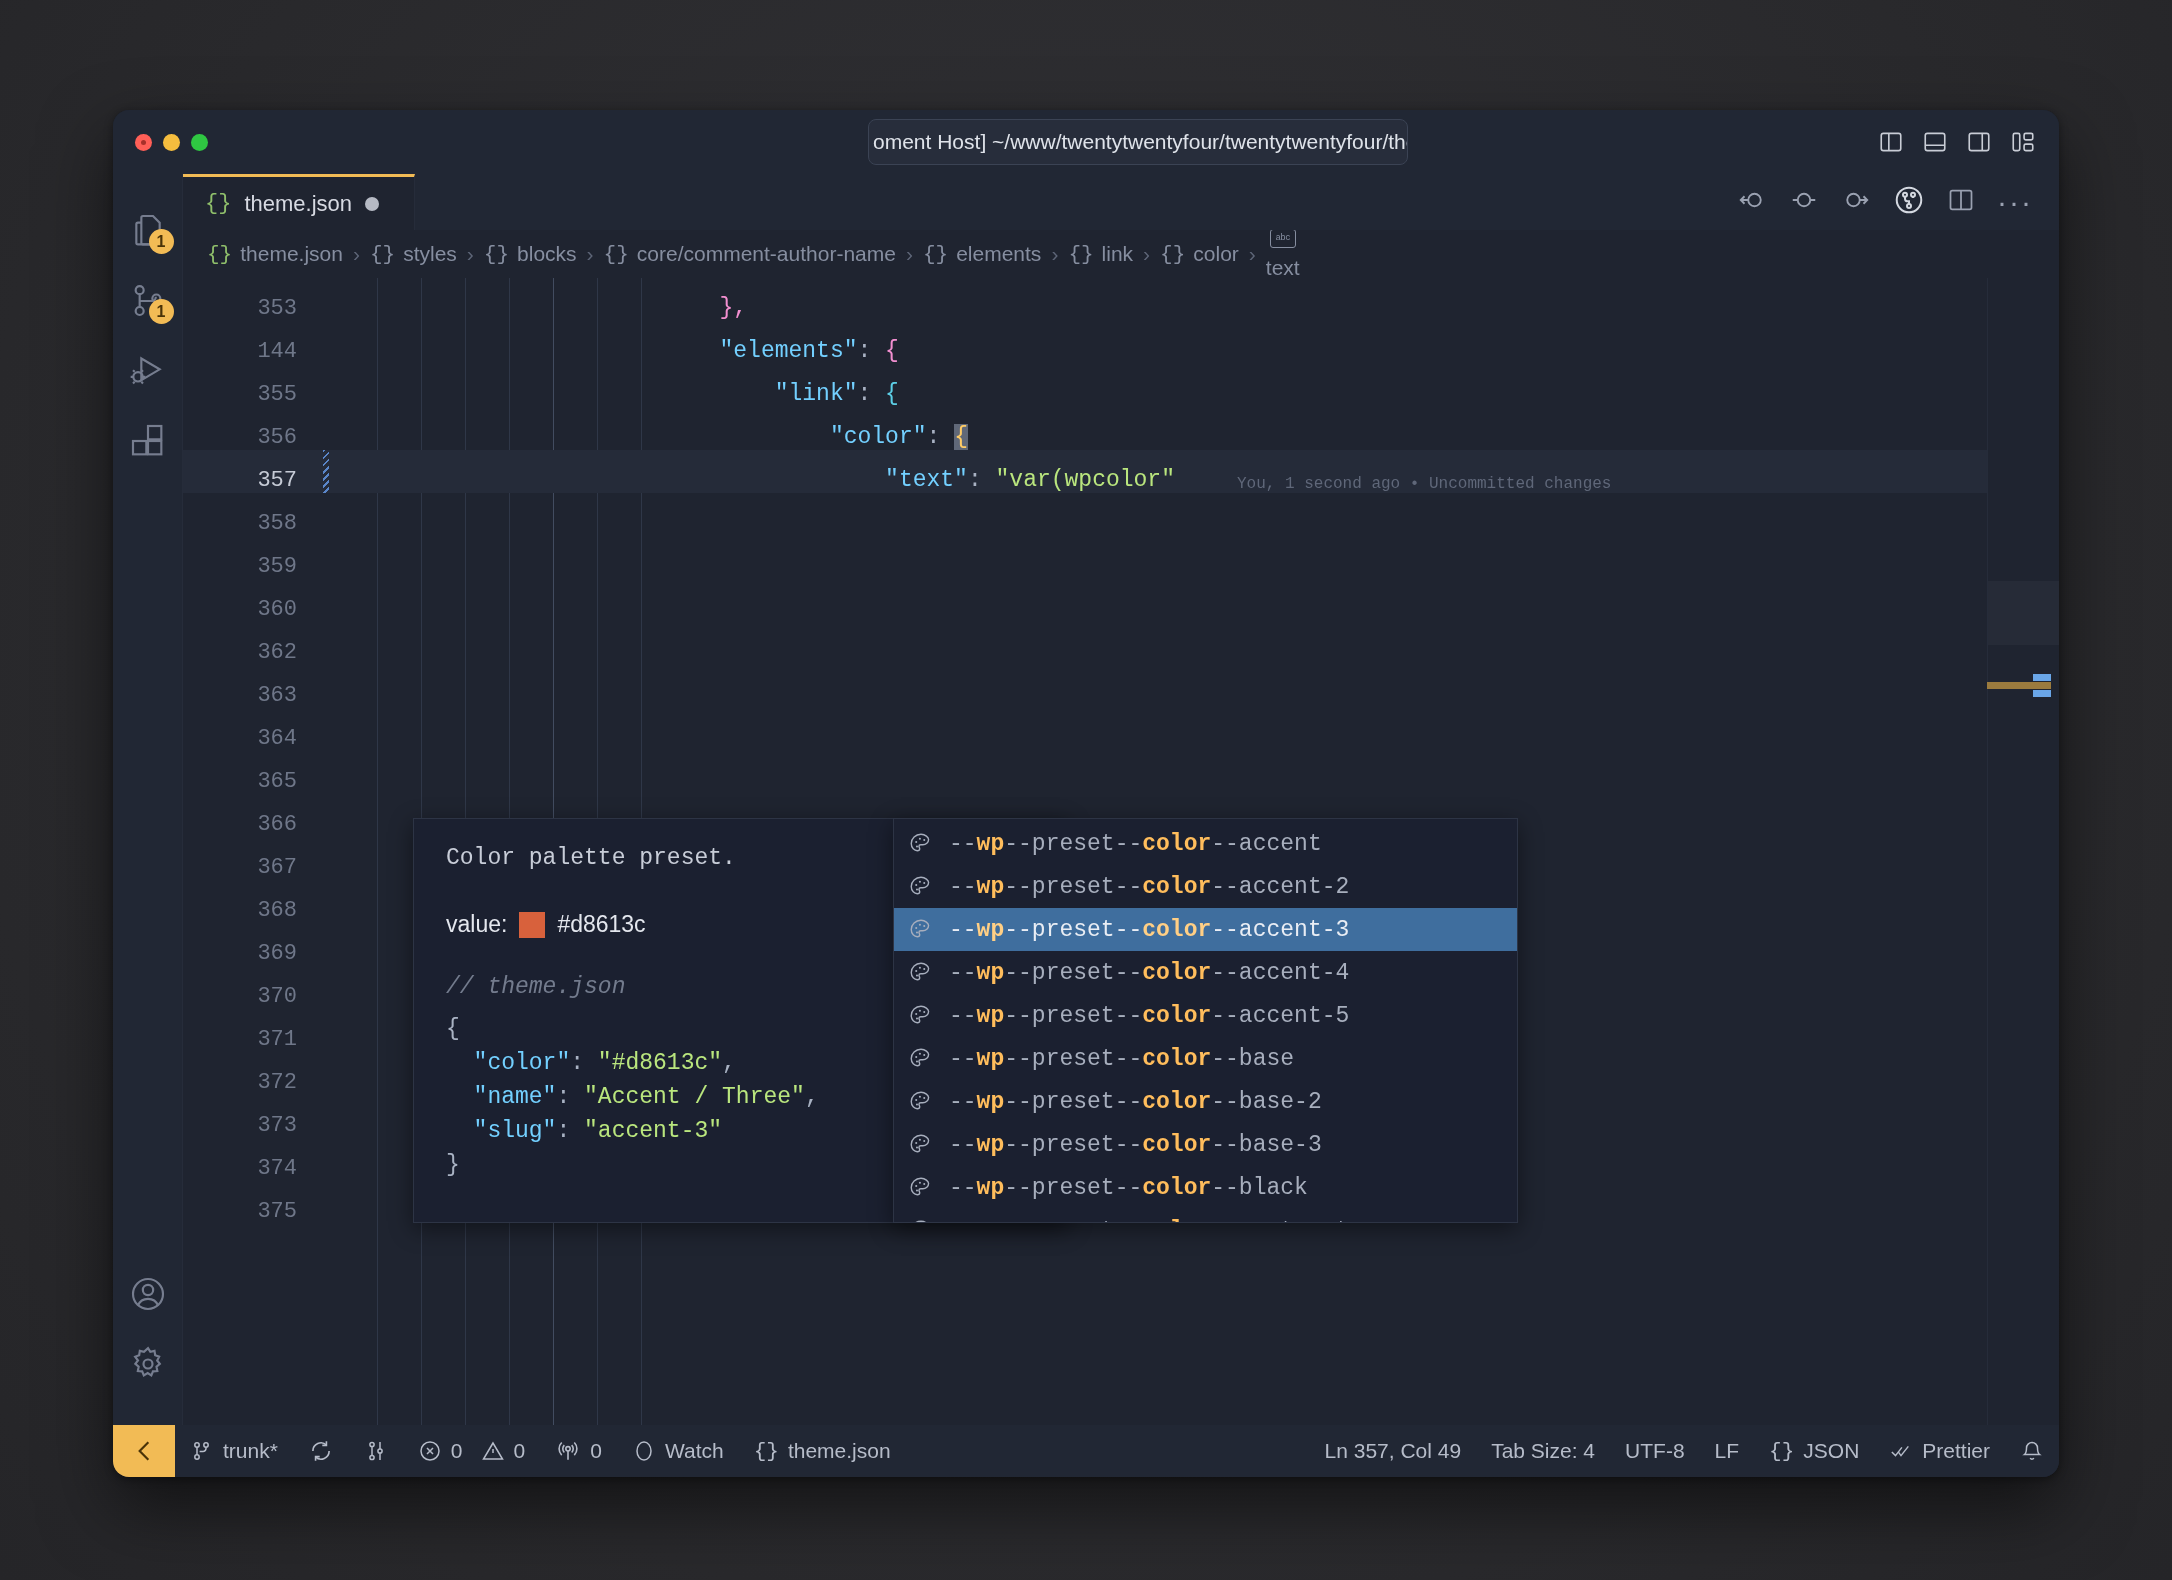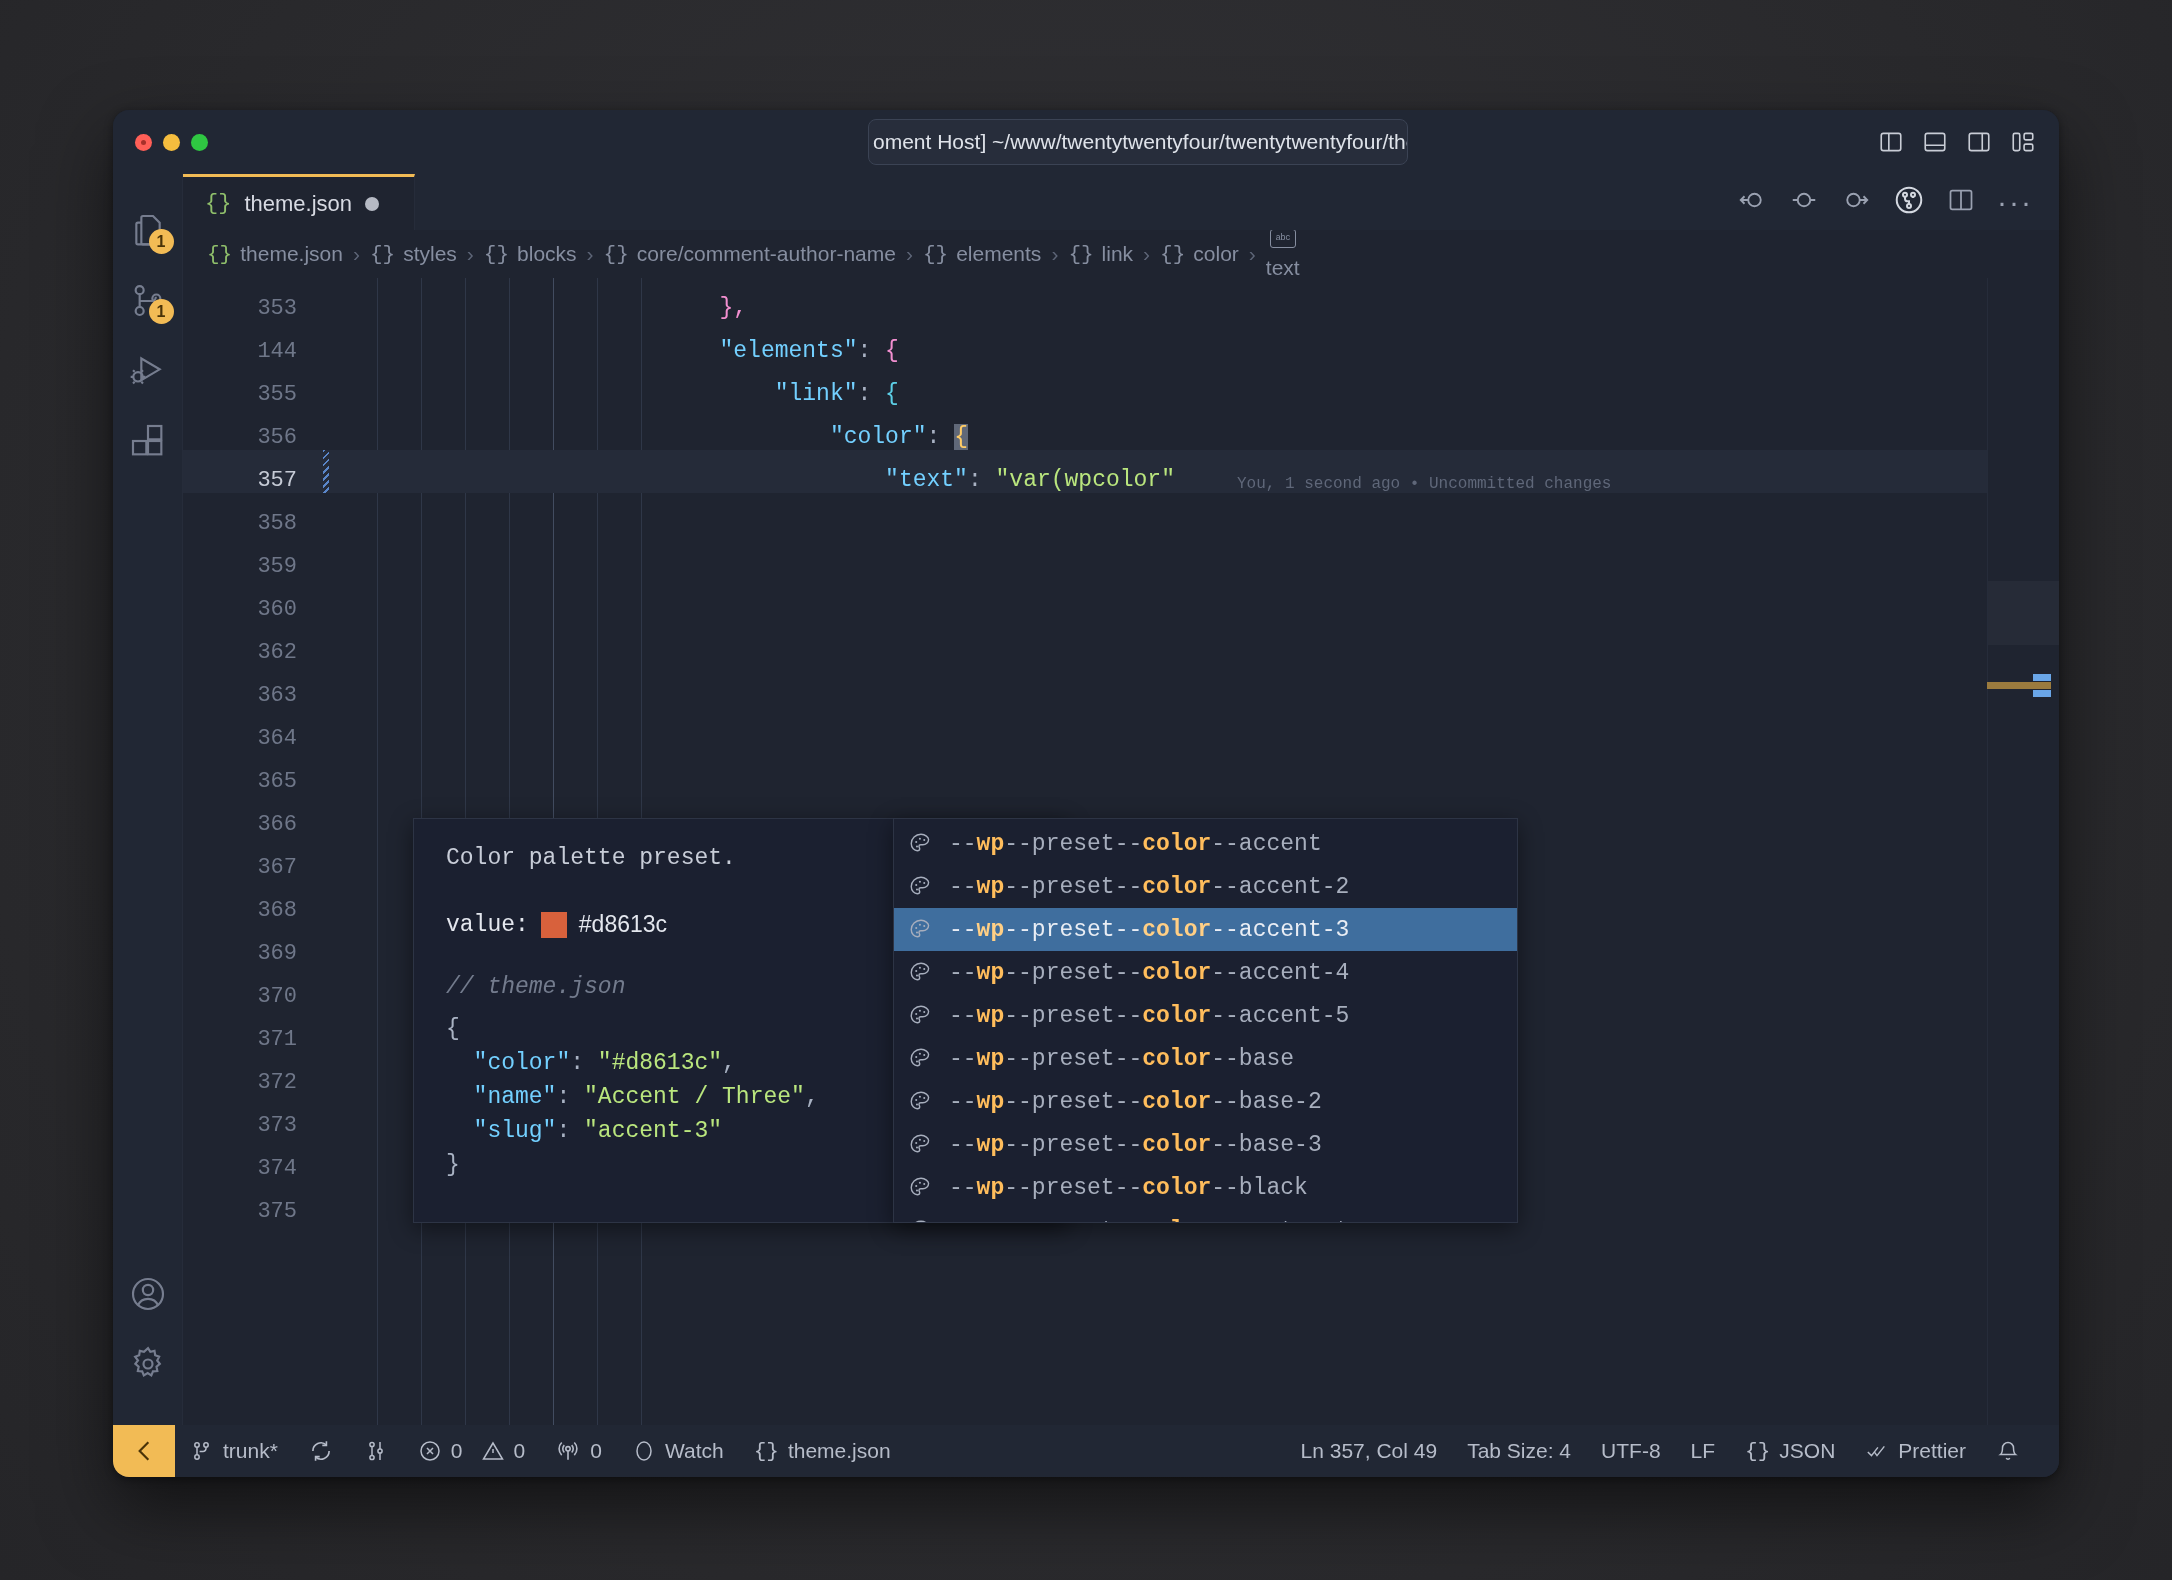--- a/index.html
+++ b/index.html
@@ -179,21 +179,21 @@
     z-index: 40;
     font-family: "Liberation Mono", monospace;
   }
   .hoverdoc .hd-title { color: #c8cdd8; font-size: 23px; }
   .hd-close {
     position: absolute; right: 22px; top: 22px;
     width: 30px; height: 30px; color: #9aa1b1; font-size: 26px;
     display: flex; align-items: center; justify-content: center;
   }
   .hd-value { margin-top: 40px; display: flex; align-items: center; gap: 12px; }
-  .hd-value .lbl { color: #e4e7ee; font-size: 23px; font-family: Liberation Mono, monospace; }
+  .hd-value .lbl { color: #e4e7ee; font-size: 23px; font-family: Liberation Sans, sans-serif; }
   .swatch { width: 26px; height: 26px; background: #d8613c; display: inline-block; }
   .hd-value .hex { color: #e4e7ee; font-size: 23px; font-family: "Liberation Sans", sans-serif; }
   .hd-comment { margin-top: 36px; color: #737b8d; font-style: italic; font-size: 23px; }
   .hd-code { margin-top: 12px; font-size: 23px; line-height: 1.48; color: #c3cbd8; white-space: pre; }
 
   
   .suggest {
     position: absolute;
     left: 710px; top: 540px;
     width: 625px; height: 405px;
@@ -226,21 +226,21 @@
   .statusbar {
     height: 52px; flex: 0 0 52px; background: #212734;
     display: flex; align-items: center; color: #b6bcc9; font-size: 21px;
   }
   .remote-badge {
     width: 62px; height: 52px; background: #f2bb55; color: #4a3308;
     display: flex; align-items: center; justify-content: center;
     font-size: 24px;
   }
   .sb-item { display: flex; align-items: center; gap: 9px; padding: 0 15px; height: 52px; white-space: nowrap; }
-  .sb-right { margin-left: auto; display: flex; align-items: center; padding-right: 24px; }
+  .sb-right { margin-left: auto; display: flex; align-items: center; padding-right: 0; }
   .mono { font-family: "Liberation Mono", monospace; }
 </style>
 </head>
 <body>
 
 <div class="desktop">
   <div class="window">
 
     <div class="titlebar">
       <div class="traffic">

